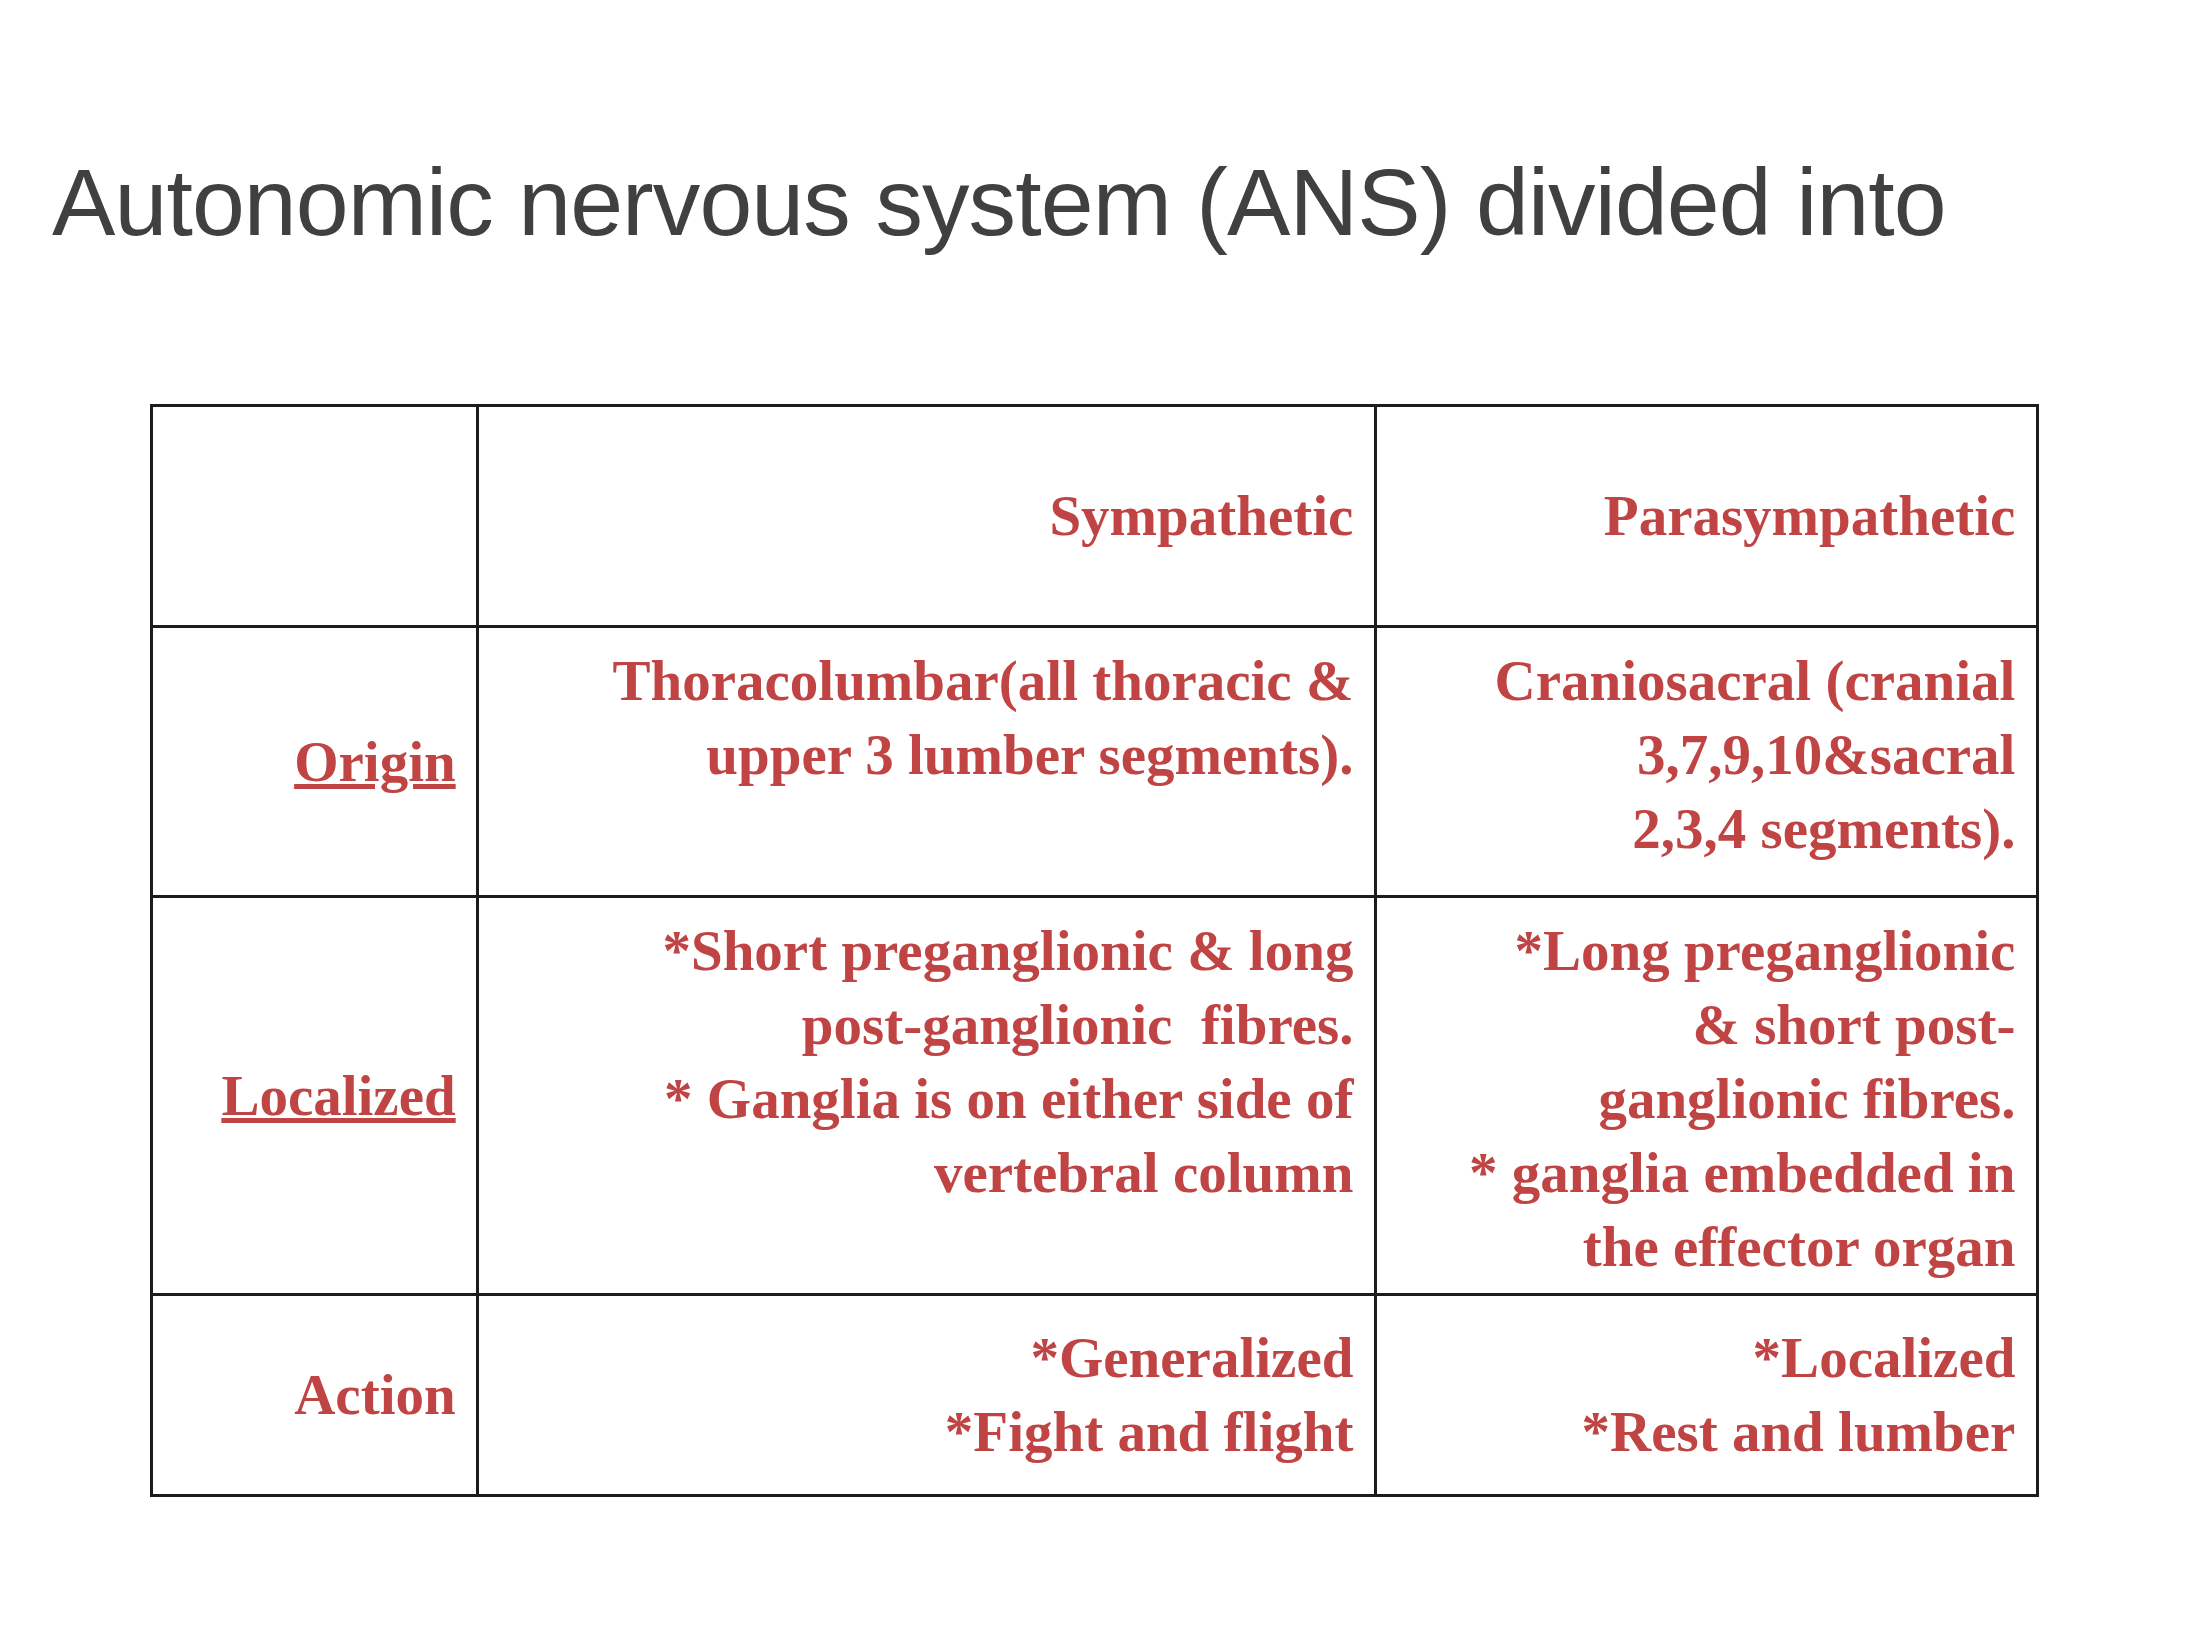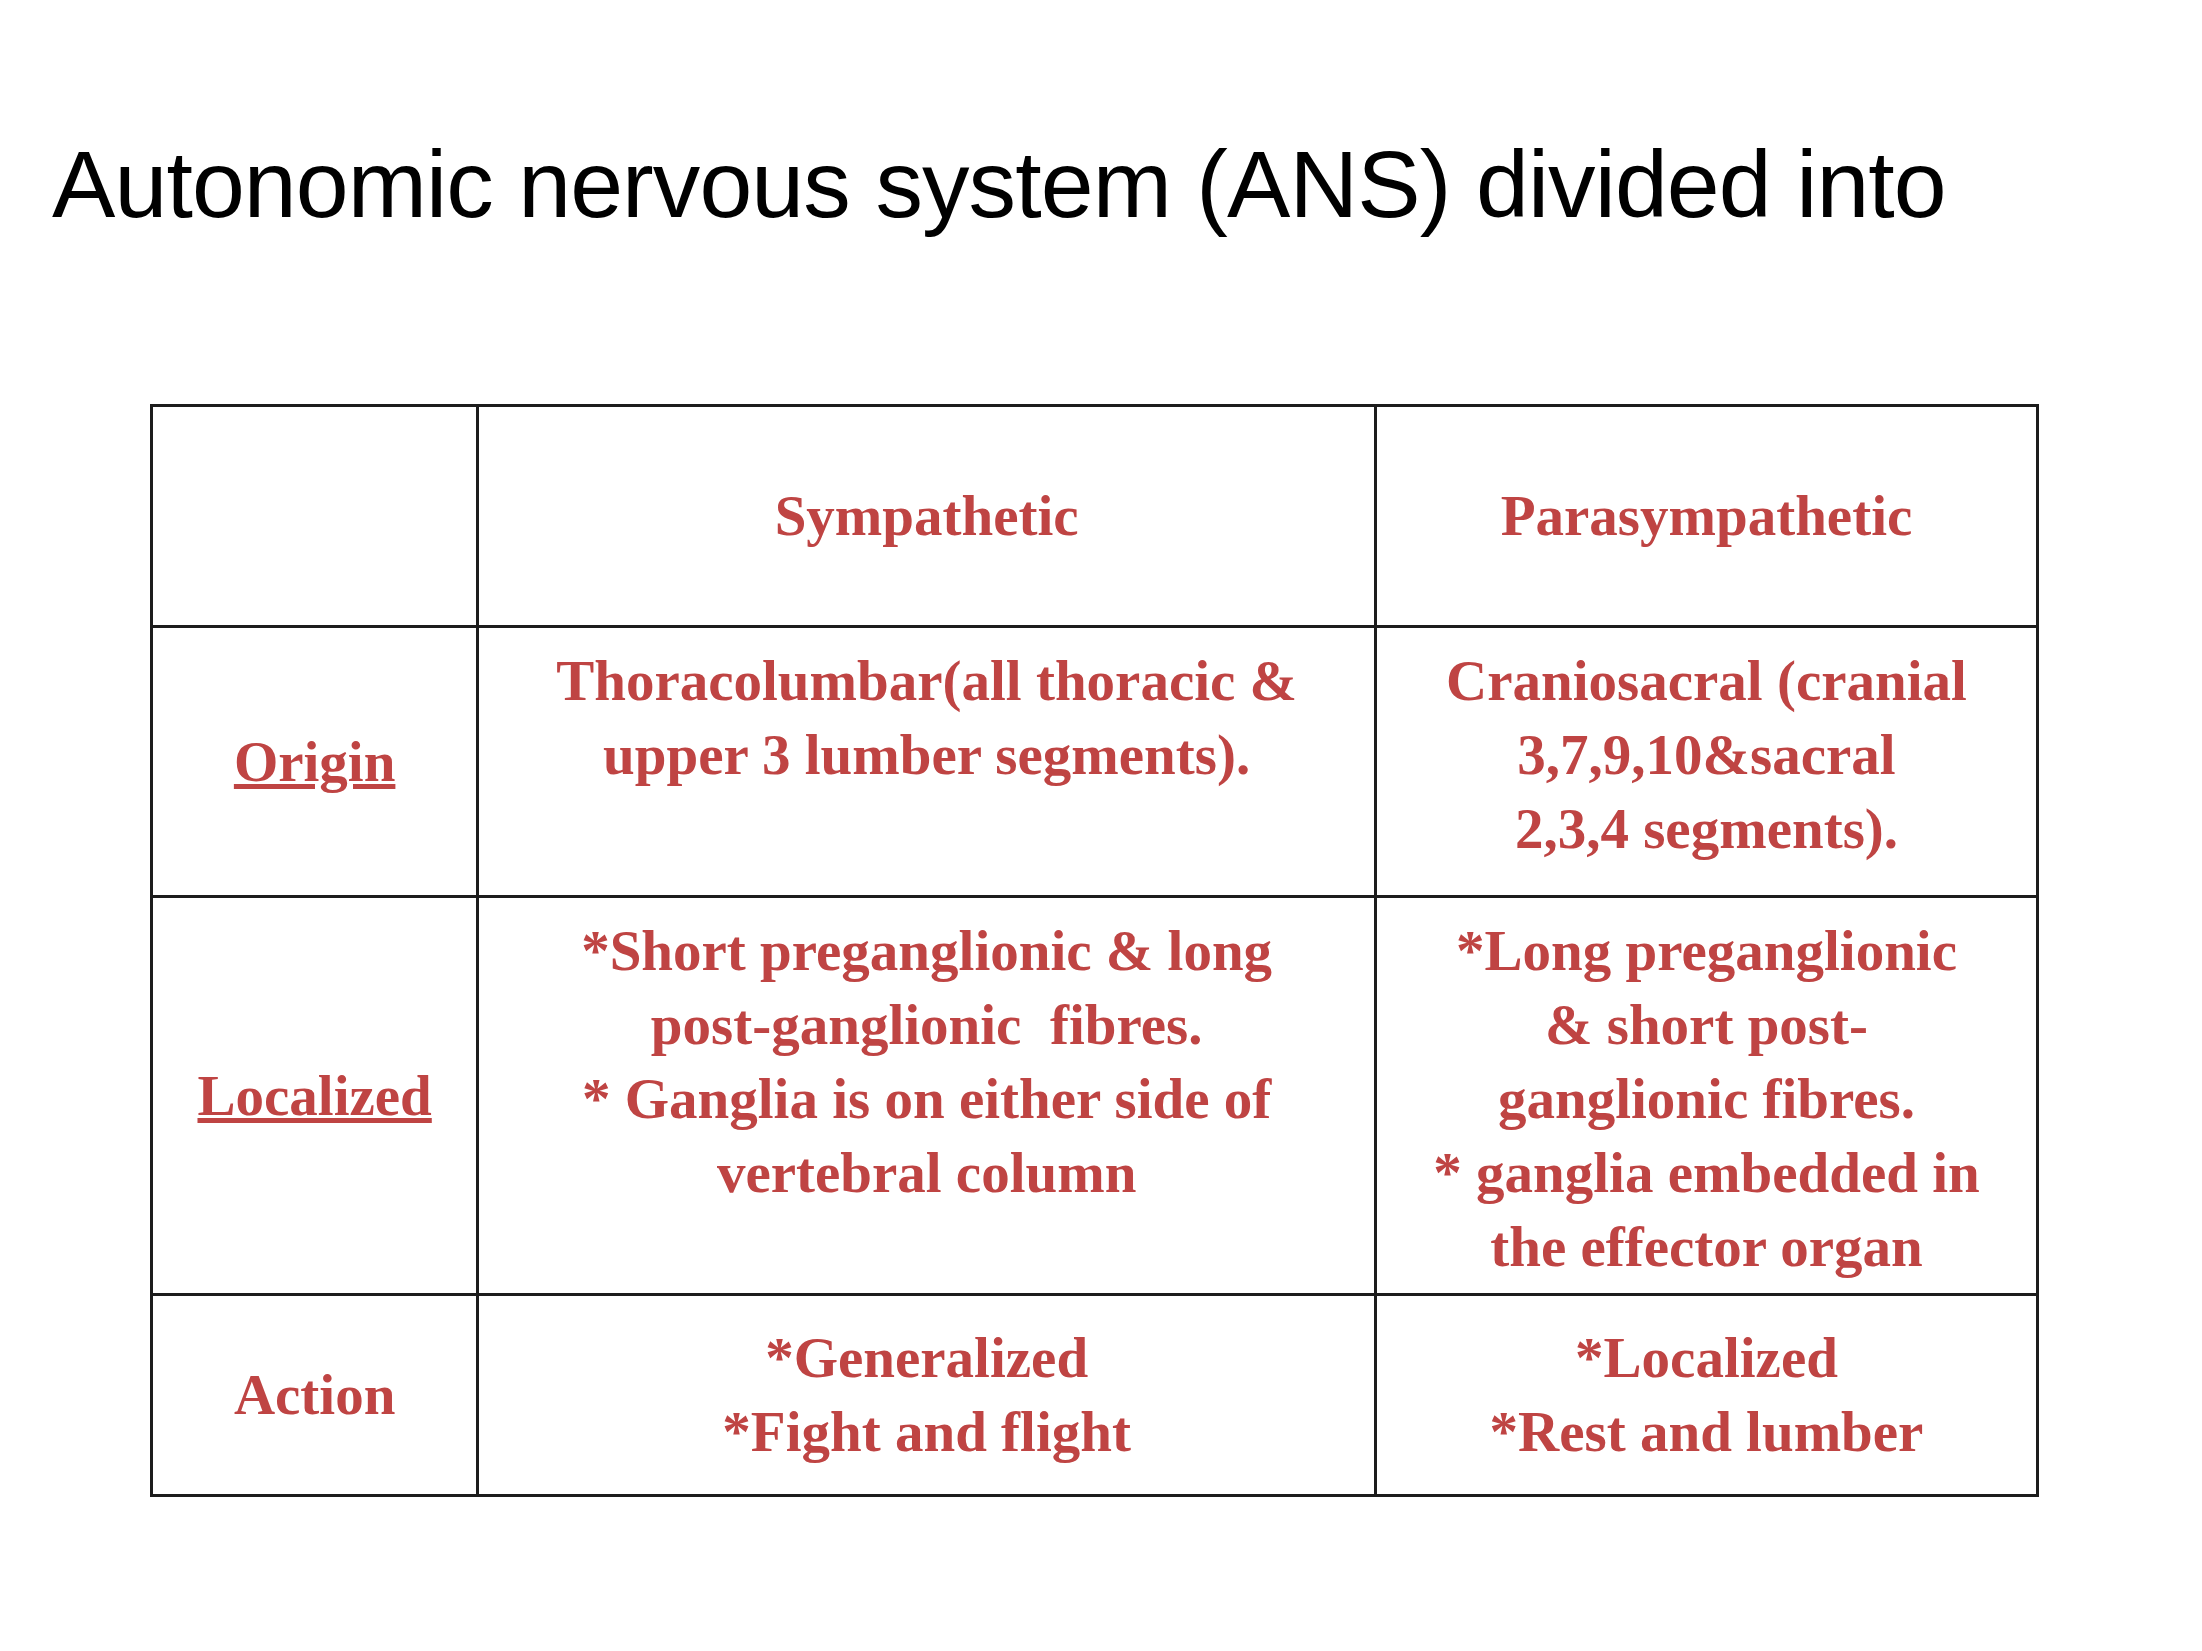--- a/index.html
+++ b/index.html
@@ -13,27 +13,27 @@
   }
   .slide {
     position: relative;
     width: 2203px;
     height: 1652px;
     background: #ffffff;
   }
   .slide-title {
     position: absolute;
     left: 52px;
-    top: 130px;
+    top: 148px;
     width: 2099px;
     font-family: "Liberation Sans", sans-serif;
     font-size: 95px;
     font-weight: 400;
     letter-spacing: -0.9px;
-    color: #000000;
+    color: #404040;
     white-space: nowrap;
   }
   .table-wrap {
     position: absolute;
     left: 150px;
     top: 404px;
     width: 1889px;
     height: 1093px;
   }
   table.ans-table {
@@ -43,21 +43,21 @@
     height: 100%;
   }
   table.ans-table td, table.ans-table th {
     border: 3.4px solid #1c1c1c;
     background: #ffffff;
     font-family: "Liberation Serif", serif;
     font-weight: bold;
     color: #bf4443;
     font-size: 57px;
     line-height: 1.3;
-    text-align: center;
+    text-align: right;
     padding: 8.6px 20.6px;
     white-space: pre-wrap;
     overflow: hidden;
   }
   .col-label   { width: 17.3%; }
   .col-symp    { width: 47.6%; }
   .col-para    { width: 35.1%; }
   tr.row-header { height: 20.5%; }
   tr.row-origin { height: 24.8%; }
   tr.row-character { height: 36.2%; }

